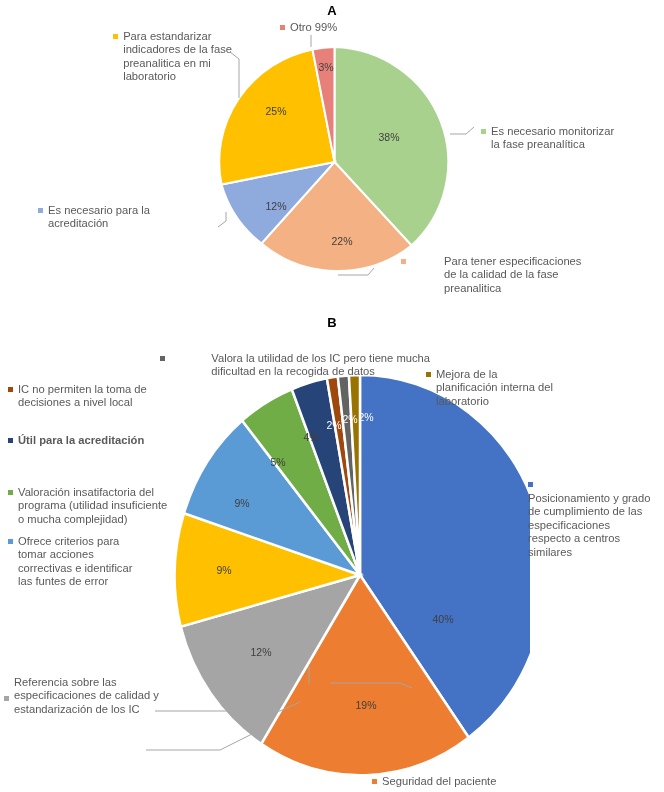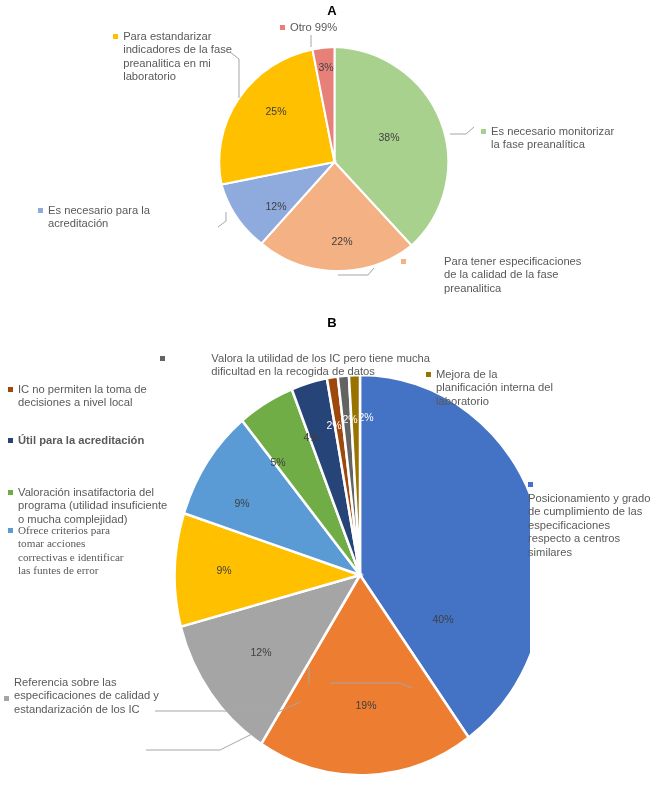--- a/index.html
+++ b/index.html
@@ -223,36 +223,40 @@
     <span class="callout-text">Útil para la acreditación</span>
   </div>
 
   <div class="callout" style="left:8px; top:152px; width:185px;margin-top:24px;">
     <span class="marker" style="background:#70AD47;"></span>
     <span class="callout-text">Valoración insatifactoria del
 programa (utilidad insuficiente
 o mucha complejidad)</span>
   </div>
 
-  <div class="callout" style="left:8px; top:214px; width:145px;font-family:Liberation Serif, serif;">
+  <div class="callout" style="left:8px; top:225px; width:145px;">
     <span class="marker" style="background:#5B9BD5;"></span>
     <span class="callout-text">Ofrece criterios para
 tomar acciones
 correctivas e identificar
 las funtes de error</span>
   </div>
 
 
   <div class="callout" style="left:4px; top:366px; width:175px;align-items:center;">
     <span class="marker" style="background:#A5A5A5;"></span>
     <span class="callout-text">Referencia sobre las
 especificaciones de calidad y
 estandarización de los IC</span>
   </div>
 
+  <div class="callout" style="left:372px; top:465px; width:180px;">
+    <span class="marker" style="background:#ED7D31;"></span>
+    <span class="callout-text">Seguridad del paciente</span>
+  </div>
 
   <div class="callout" style="left:528px; top:168px; width:135px;flex-direction:column;">
     <span class="marker" style="background:#4472C4;"></span>
     <span class="callout-text">Posicionamiento y grado
 de cumplimiento de las
 especificaciones
 respecto a centros
 similares</span>
   </div>
 </div>

